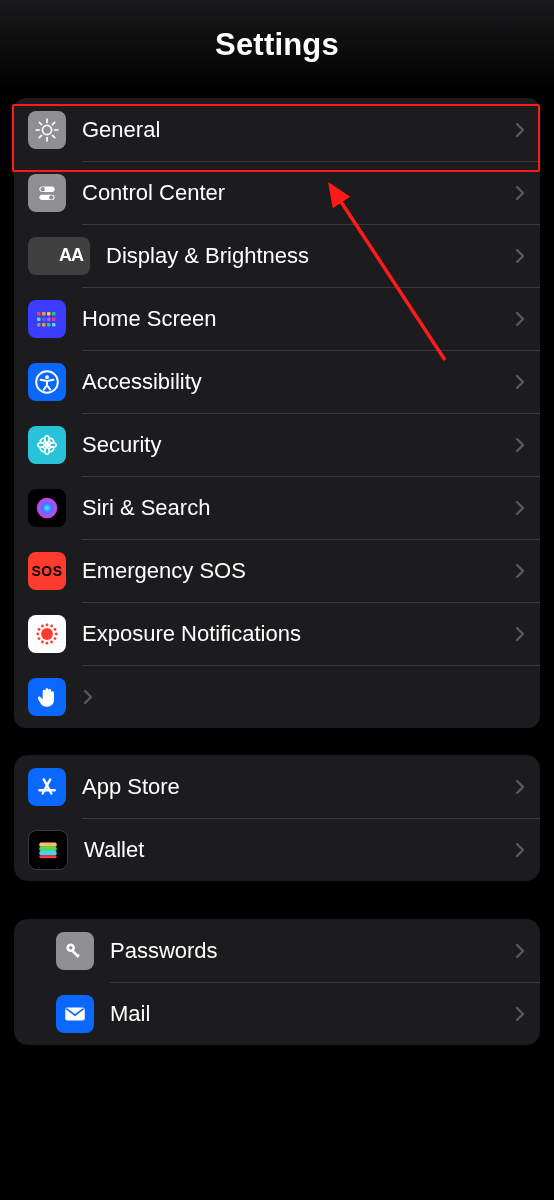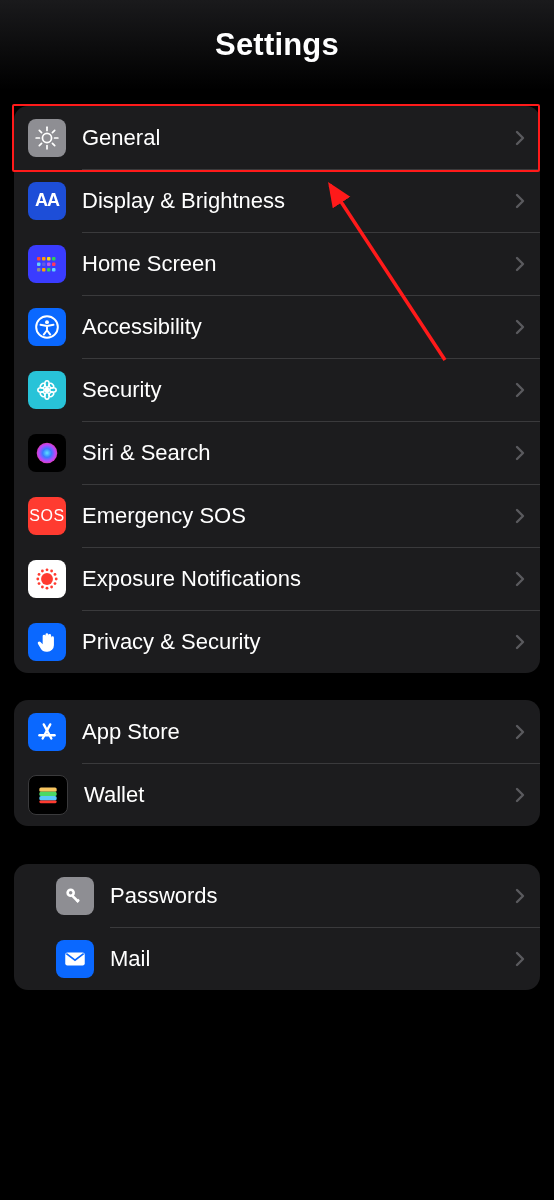--- a/index.html
+++ b/index.html
@@ -27,21 +27,21 @@
   }
   .groups {
     padding: 0 14px;
   }
   .group {
     background: #1c1c1e;
     border-radius: 14px;
     margin-top: 14px;
     overflow: hidden;
   }
-  .group:first-child { margin-top: 16px; }
+  .group:first-child { margin-top: 8px; border-radius: 12px; }
   .row {
     display: flex;
     align-items: center;
     height: 63px;
     padding: 0 14px 0 14px;
     position: relative;
   }
   .row + .row::before {
     content: "";
     position: absolute;
@@ -109,21 +109,37 @@
           </svg>
         </div>
         <div class="rowlabel">General</div>
         <div class="chevron">
           <svg width="12" height="18" viewBox="0 0 12 18">
             <path d="M3 3 L9 9 L3 15" fill="none" stroke="currentColor" stroke-width="2.4" stroke-linecap="round" stroke-linejoin="round"></path>
           </svg>
         </div>
       </div>
       <div class="row">
-        <div class="icon-box" style="background: #1d4ed8;">
+        <div class="icon-box" style="background: rgb(142, 142, 147);">
+          <svg viewBox="0 0 24 24" width="26" height="26">
+            <rect x="5" y="6" width="14" height="5" rx="2.5" fill="#fff"></rect>
+            <circle cx="8" cy="8.5" r="2" fill="#8e8e93"></circle>
+            <rect x="5" y="13.5" width="14" height="5" rx="2.5" fill="#fff"></rect>
+            <circle cx="16" cy="16" r="2" fill="#8e8e93"></circle>
+          </svg>
+        </div>
+        <div class="rowlabel">Control Center</div>
+        <div class="chevron">
+          <svg width="12" height="18" viewBox="0 0 12 18">
+            <path d="M3 3 L9 9 L3 15" fill="none" stroke="currentColor" stroke-width="2.4" stroke-linecap="round" stroke-linejoin="round"></path>
+          </svg>
+        </div>
+      </div>
+      <div class="row">
+        <div class="icon-box" style="background: #404040; padding-left: 24px;">
           <span style="color:#fff;font-weight:700;font-size:18px;letter-spacing:-1px;">AA</span>
         </div>
         <div class="rowlabel">Display &amp; Brightness</div>
         <div class="chevron">
           <svg width="12" height="18" viewBox="0 0 12 18">
             <path d="M3 3 L9 9 L3 15" fill="none" stroke="currentColor" stroke-width="2.4" stroke-linecap="round" stroke-linejoin="round"></path>
           </svg>
         </div>
       </div>
       <div class="row">
@@ -206,21 +222,21 @@
         </div>
         <div class="rowlabel">Siri &amp; Search</div>
         <div class="chevron">
           <svg width="12" height="18" viewBox="0 0 12 18">
             <path d="M3 3 L9 9 L3 15" fill="none" stroke="currentColor" stroke-width="2.4" stroke-linecap="round" stroke-linejoin="round"></path>
           </svg>
         </div>
       </div>
       <div class="row">
         <div class="icon-box" style="background: rgb(255, 59, 48);">
-          <span style="color:#ffffff;font-weight:400;font-size:16px;letter-spacing:0.5px;">SOS</span>
+          <span style="color:#000000;font-weight:700;font-size:14px;letter-spacing:0.5px;">SOS</span>
         </div>
         <div class="rowlabel">Emergency SOS</div>
         <div class="chevron">
           <svg width="12" height="18" viewBox="0 0 12 18">
             <path d="M3 3 L9 9 L3 15" fill="none" stroke="currentColor" stroke-width="2.4" stroke-linecap="round" stroke-linejoin="round"></path>
           </svg>
         </div>
       </div>
       <div class="row">
         <div class="icon-box" style="background: rgb(255, 255, 255);">
@@ -250,21 +266,20 @@
         </div>
       </div>
       <div class="row">
         <div class="icon-box" style="background: rgb(10, 104, 255);">
           <svg viewBox="0 0 24 24" width="26" height="26">
             <g fill="#fff">
               <path d="M8 12 V6.5 a1.3 1.3 0 0 1 2.6 0 V11 V5.2 a1.3 1.3 0 0 1 2.6 0 V11 V6 a1.3 1.3 0 0 1 2.6 0 V12 V8 a1.3 1.3 0 0 1 2.6 0 V15 a6 6 0 0 1 -6 6 h-1 a6 6 0 0 1 -5.2 -3 l-2.6 -4.5 a1.4 1.4 0 0 1 2.4 -1.4 L8 14 Z"></path>
             </g>
           </svg>
         </div>
-        <div class="rowlabel">Privacy &amp; Security</div>
         <div class="chevron">
           <svg width="12" height="18" viewBox="0 0 12 18">
             <path d="M3 3 L9 9 L3 15" fill="none" stroke="currentColor" stroke-width="2.4" stroke-linecap="round" stroke-linejoin="round"></path>
           </svg>
         </div>
       </div>
     </div>
     <div class="group" style="margin-top: 27px;">
       <div class="row">
         <div class="icon-box" style="background: rgb(10, 104, 255);">

